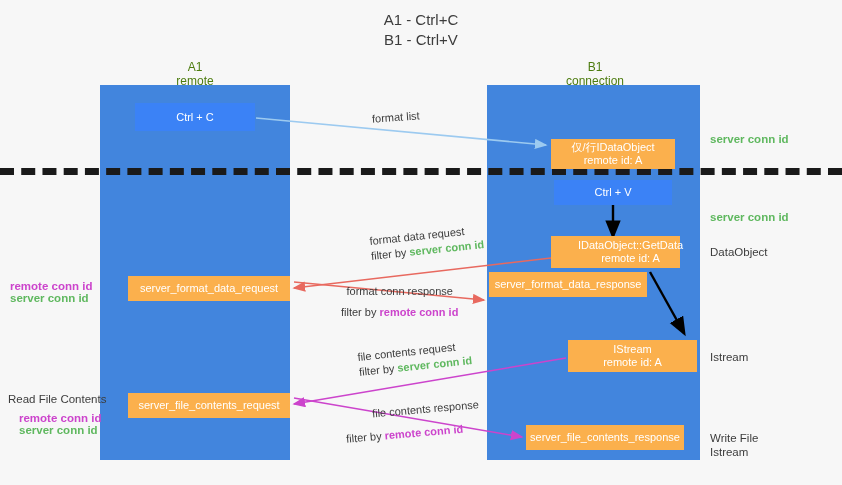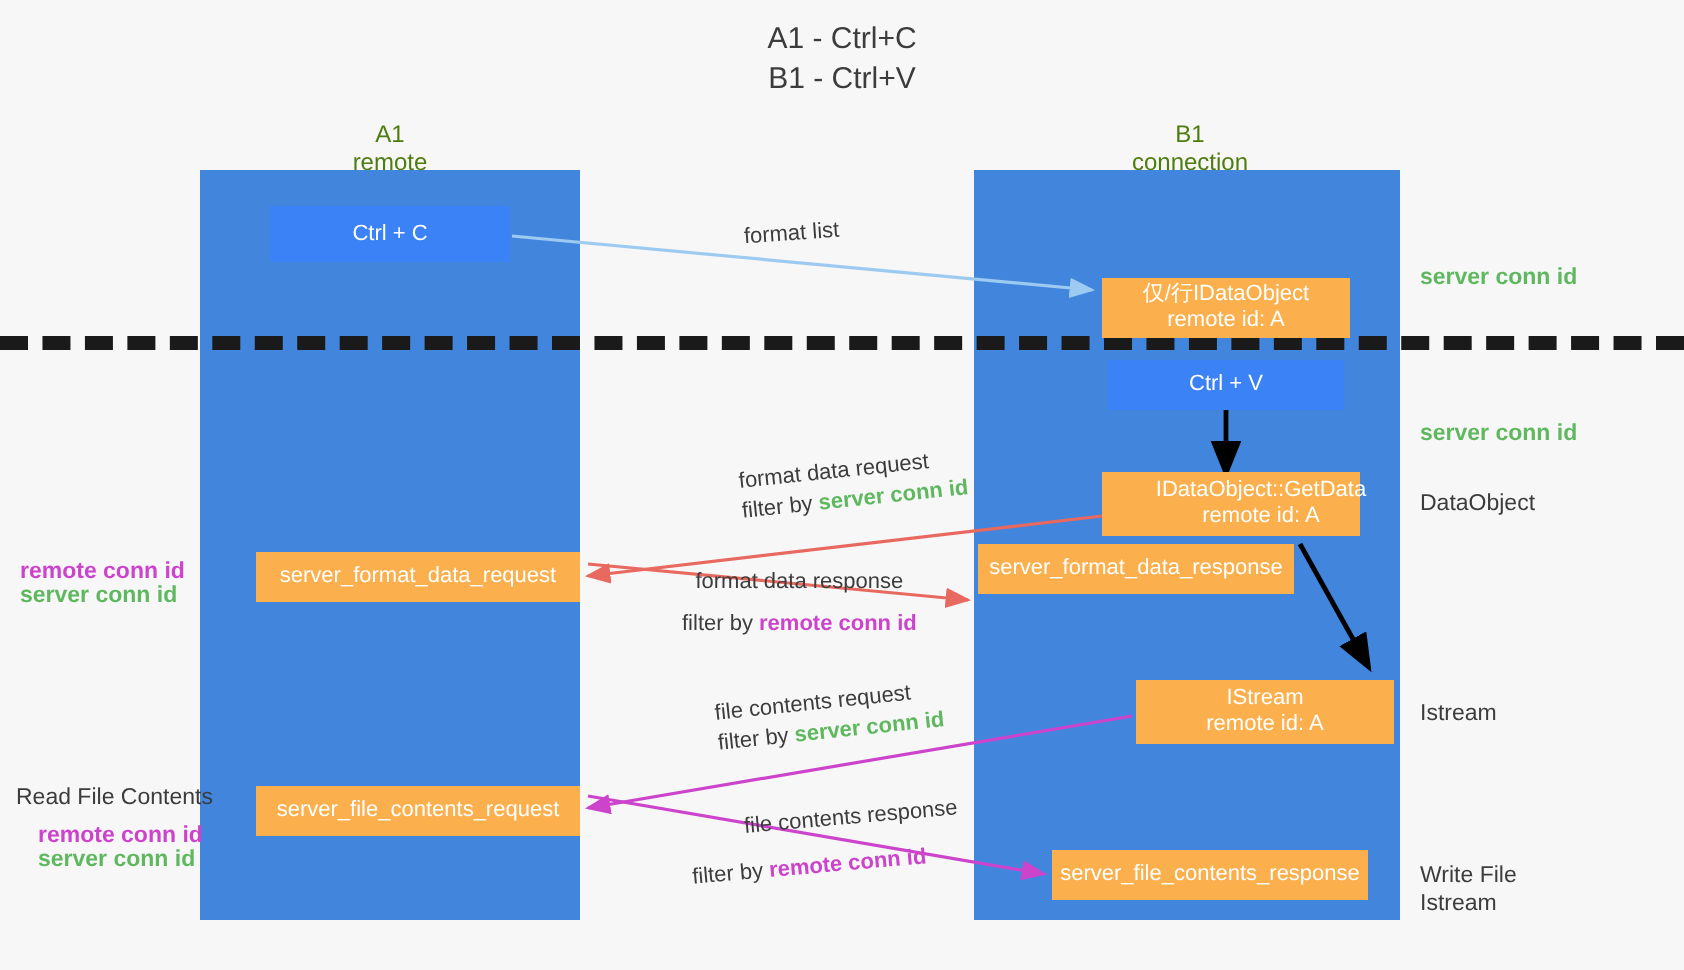--- a/index.html
+++ b/index.html
@@ -153,21 +153,21 @@
   </div>
 
   <div class="abs ann" style="left:370px;top:228px;transform:rotate(-6deg);">
     <div>format data request</div>
     <div>
       <span>filter by </span><span class="g">server conn id</span>
     </div>
   </div>
 
   <div class="abs ann" style="left:341px;top:284px;">
-    <div style="text-align:center;">format data response</div>
+    <div style="text-align:center;">format conn response</div>
     <div style="margin-top:6px;">
       <span>filter by </span><span class="p">remote conn id</span>
     </div>
   </div>
 
   <div class="abs ann" style="left:358px;top:344px;transform:rotate(-6deg);">
     <div>file contents request</div>
     <div>
       <span>filter by </span><span class="g">server conn id</span>
     </div>

